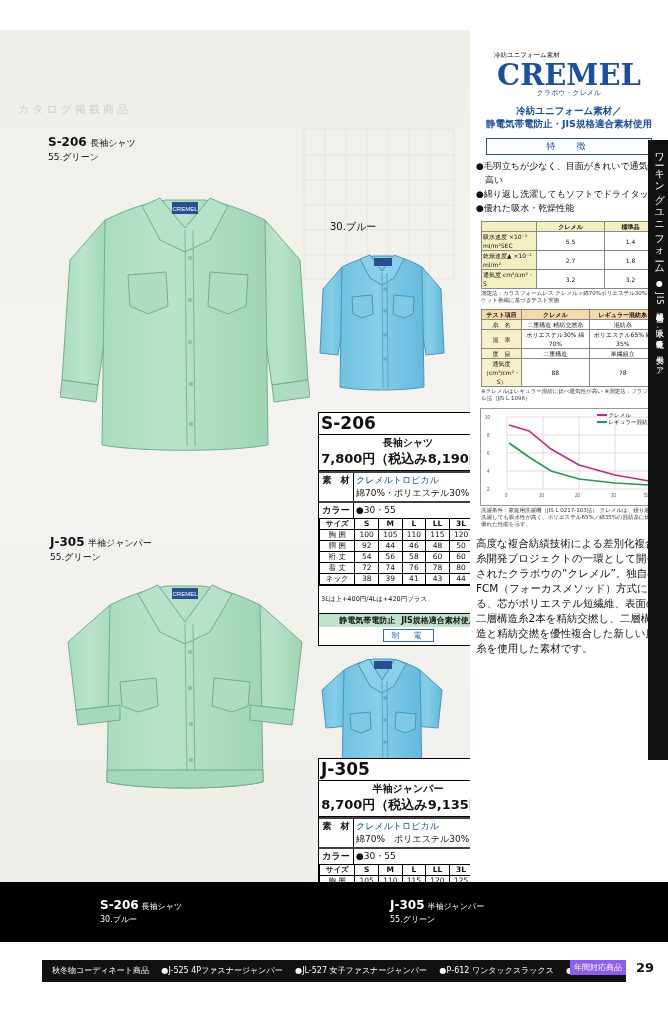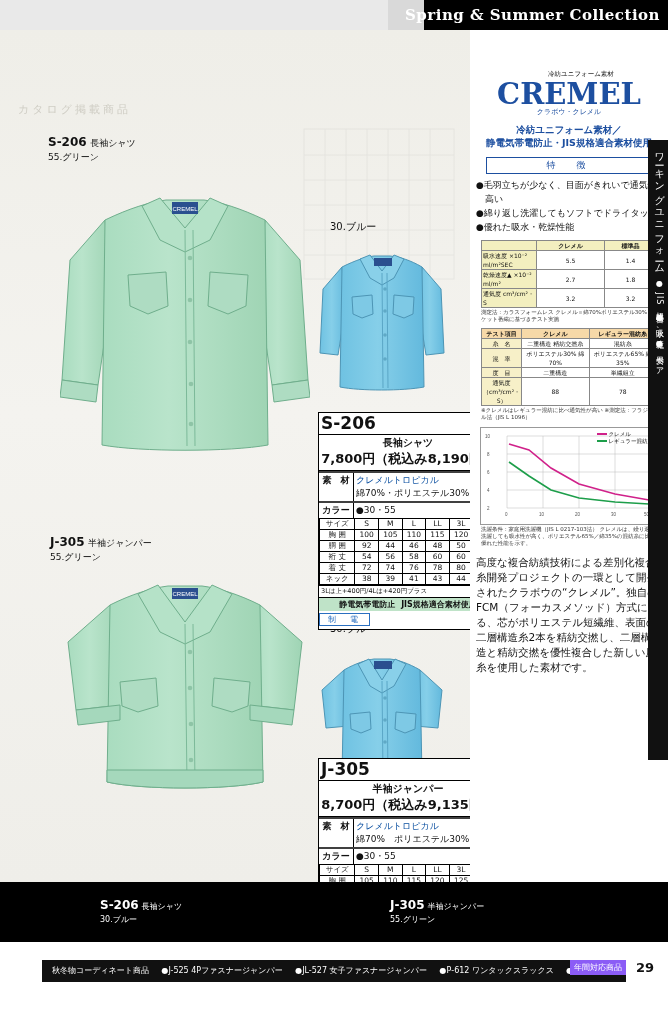--- a/index.html
+++ b/index.html
@@ -43,30 +43,30 @@
   .specbox .bigcode{font-size:17px;font-weight:bold;padding:0 0 1px 2px;border:none;}
   .spec-head{border-bottom:1px solid #000;}
   .namerow{text-align:center;font-size:10px;font-weight:bold;padding:1px 0 0;}
   .pricerow{text-align:center;font-size:13px;font-weight:bold;padding:0 0 2px;}
   .specline{display:flex;border-top:2px solid #404040;font-size:9px;}
   .specline .k{width:34px;border-right:1px solid #000;text-align:center;font-weight:bold;padding:1px 0;}
   .specline .v{flex:1;padding:1px 2px;}
   .blue{color:#0a4fa0;}
   .sizetable{width:100%;border-collapse:collapse;font-size:7.5px;}
   .sizetable td,.sizetable th{border:1px solid #000;text-align:center;padding:0 1px;line-height:10px;font-weight:normal;}
-  .sizetable th{font-weight:normal;}
-  .note{font-size:6.5px;padding:1px 2px;border-top:1px solid #000;}
+  .sizetable th{font-weight:bold;}
+  .note{font-size:6.5px;padding:9px 2px;border-top:1px solid #000;}
   .greenband{background:#bfe3c8;text-align:center;font-size:8px;font-weight:bold;padding:1px 0;border-top:1px solid #000;}
   .greenband span{margin:0 3px;}
-  .antistatic{padding:2px 0 3px;}
+  .antistatic{text-align:center;padding:2px 0 3px;}
   .antistatic .bx{display:inline-block;border:1px solid #2a6fc0;color:#2a6fc0;font-size:8px;padding:0 8px;letter-spacing:3px;}
 
   
   .rightcol{position:absolute;left:470px;top:30px;width:198px;height:852px;background:#fff;}
-  .brandtop{font-size:6.5px;text-align:center;color:#111;margin:40px 0 0;padding-left:24px;}
+  .brandtop{font-size:6.5px;text-align:left;color:#111;margin:21px 0 0;padding-left:24px;}
   .brand{font-family:"DejaVu Serif","Liberation Serif",serif;font-size:29px;font-weight:bold;color:#1d4fa0;text-align:center;letter-spacing:0px;line-height:30px;}
   .brandjp{font-size:7px;text-align:center;color:#1d4fa0;margin-top:-2px;}
   .brandline{font-size:9.5px;font-weight:bold;color:#1d4fa0;text-align:center;line-height:13px;margin-top:6px;}
   .feat-pill{margin:8px auto 4px;width:150px;border:1px solid #1d4fa0;color:#1d4fa0;font-size:9px;text-align:center;letter-spacing:6px;padding:1px 7px;}
   .featlist{font-size:9px;line-height:14px;padding-left:6px;}
   .featlist div{text-indent:-9px;padding-left:9px;}
   .dot{color:#111;}
 
   .dtable{width:176px;margin:6px auto 0;border-collapse:collapse;font-size:6px;}
   .dtable td,.dtable th{border:1px solid #888;padding:0 1px;text-align:center;line-height:9px;}
@@ -105,25 +105,20 @@
   .pagenum{position:absolute;right:14px;top:18px;font-size:13px;font-weight:bold;color:#111;}
 
   
   svg{display:block;}
 </style>
 </head>
 <body>
 
 <div class="page">
 
-  <div class="topband">
-    <div class="lgray"></div>
-    <div class="lgray2"></div>
-    <div class="title">Spring &amp; Summer Collection</div>
-  </div>
 
   <div class="photoarea">
     <div class="wash"></div>
     <div class="ghosttxt">カタログ掲載商品</div>
     <div class="ghostcal">
       <svg width="160" height="160" viewBox="0 0 160 160">
         <g stroke="#999" fill="none" stroke-width="1">
           <rect x="4" y="4" width="150" height="150"></rect>
           <line x1="4" y1="30" x2="154" y2="30"></line>
           <line x1="4" y1="55" x2="154" y2="55"></line>

